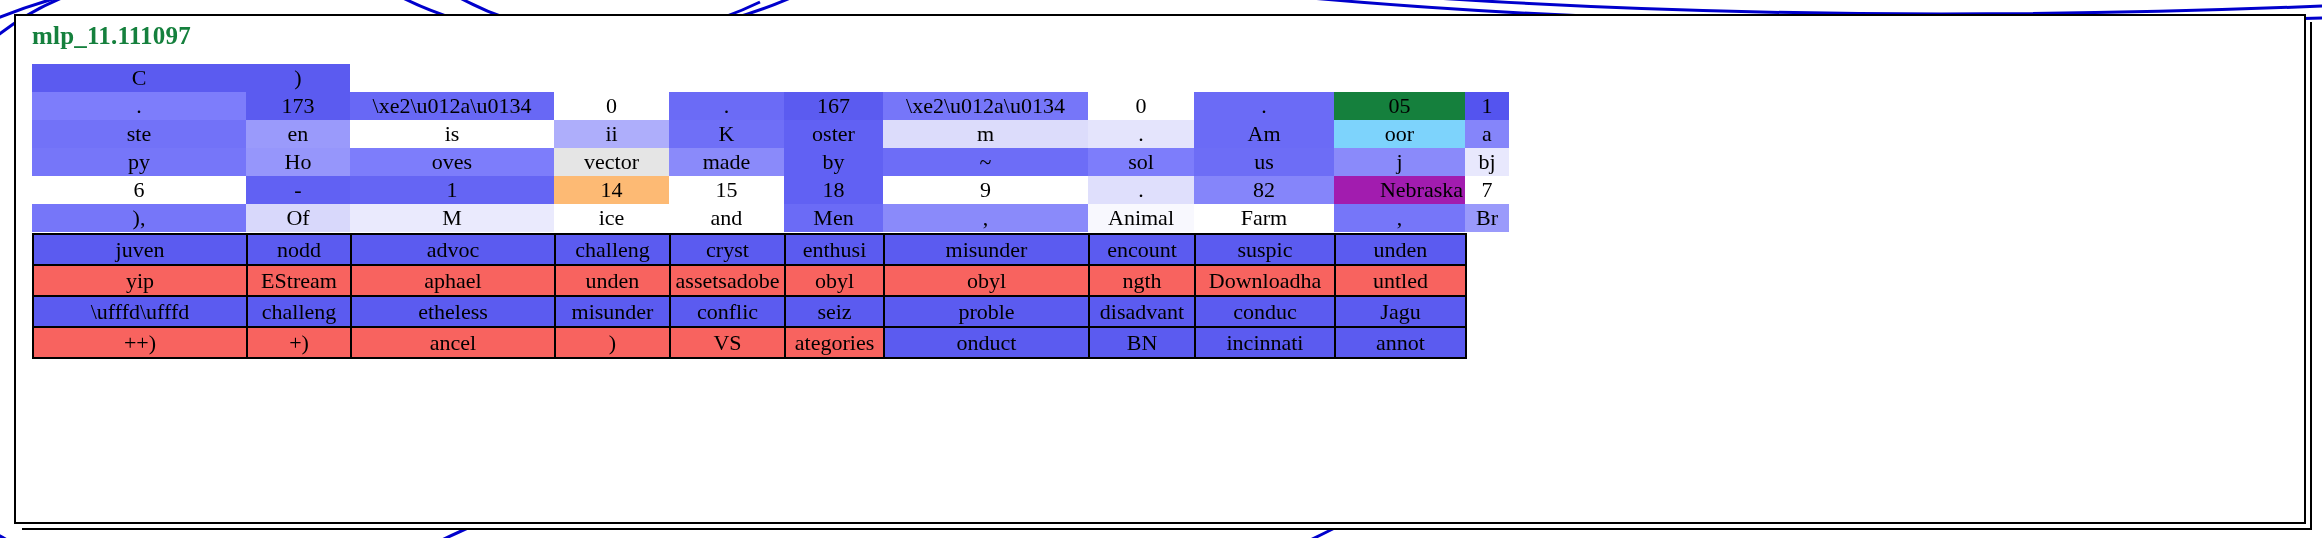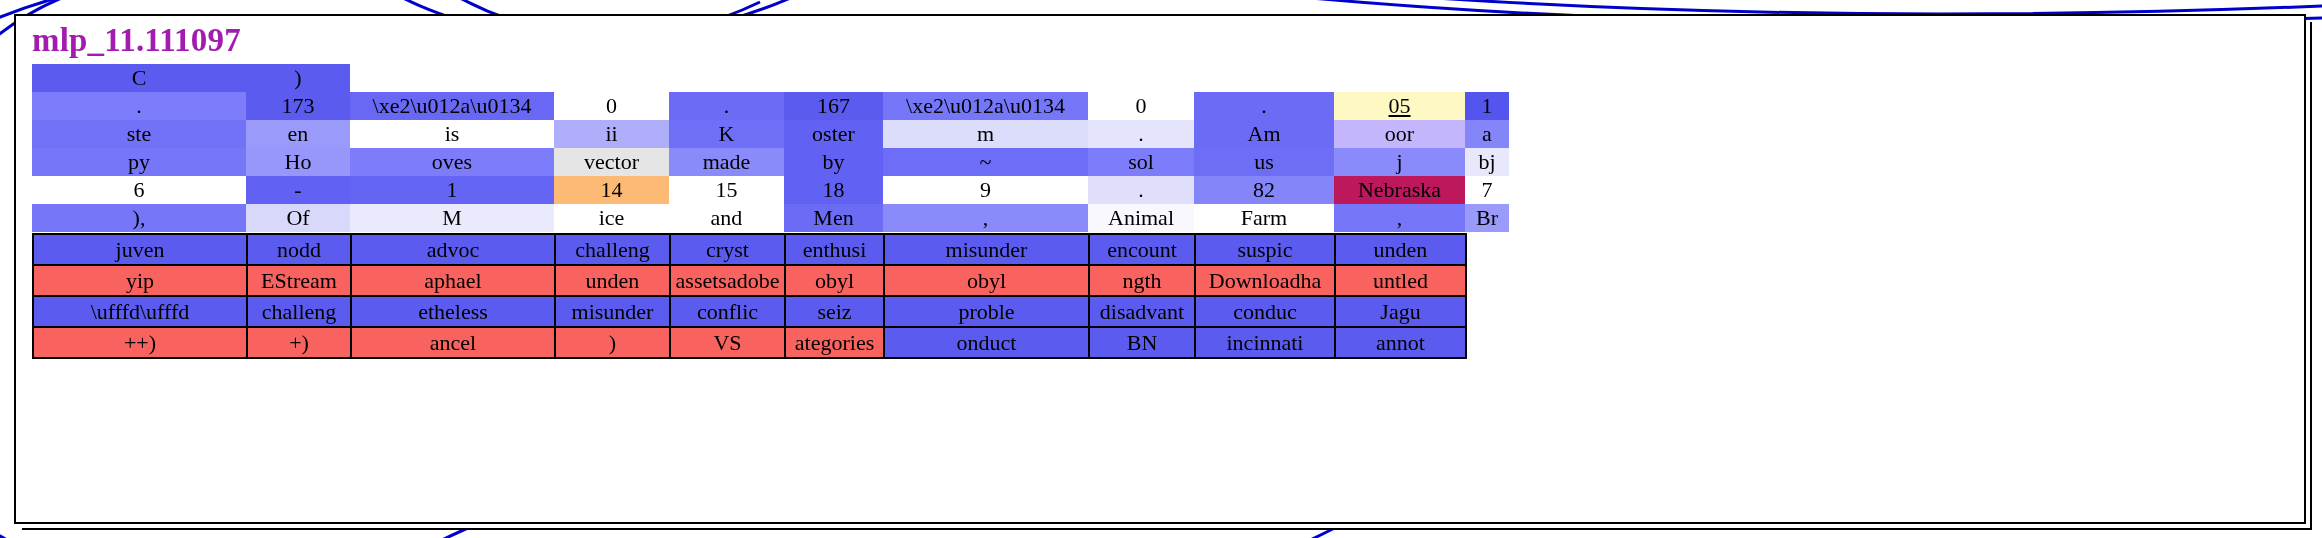--- a/index.html
+++ b/index.html
@@ -15,21 +15,21 @@
     position:absolute;left:14px;top:14px;width:2292px;height:510px;
     background:#ffffff;
     border:2px solid #000;
     box-shadow:5px 5px 0 -1px #ffffff, 7px 7px 0 -1px #000;
     box-sizing:border-box;
     overflow:hidden;
   }
 
   .panel-title{
     position:absolute;left:16px;top:6px;
-    font-weight:bold;font-size:33px;color:#a21caf;
+    font-weight:bold;font-size:25px;color:#15803d;
     letter-spacing:0.2px;white-space:nowrap;
   }
 
   .tables{position:absolute;left:16px;top:48px;}
 
   table.acts{border-collapse:collapse;table-layout:fixed;}
   table.acts td{
     height:28px;
     font-size:22px;
     color:#000;
@@ -117,35 +117,35 @@
             <tr>
               <td style="background: rgb(125, 125, 251);">.</td>
               <td style="background: rgb(91, 91, 240);">173</td>
               <td style="background: rgb(104, 104, 245);">\xe2\u012a\u0134</td>
               <td style="background: rgb(255, 255, 255);">0</td>
               <td style="background: rgb(107, 107, 246);">.</td>
               <td style="background: rgb(91, 91, 240);">167</td>
               <td style="background: rgb(118, 118, 249);">\xe2\u012a\u0134</td>
               <td style="background: rgb(255, 255, 255);">0</td>
               <td style="background: rgb(107, 107, 246);">.</td>
-              <td style="background: #fef9c3; text-decoration: underline;">05</td>
+              <td style="background: #15803d;">05</td>
               <td style="background: rgb(84, 84, 239);">1</td>
               <td style="background: rgb(255, 255, 255);"></td>
             </tr>
             <tr>
               <td style="background: rgb(114, 114, 248);">ste</td>
               <td style="background: rgb(154, 154, 251);">en</td>
               <td style="background: rgb(255, 255, 255);">is</td>
               <td style="background: rgb(174, 174, 251);">ii</td>
               <td style="background: rgb(111, 111, 247);">K</td>
               <td style="background: rgb(97, 97, 243);">oster</td>
               <td style="background: rgb(220, 220, 251);">m</td>
               <td style="background: rgb(228, 228, 252);">.</td>
               <td style="background: rgb(107, 107, 246);">Am</td>
-              <td style="background: #c4b5fd;">oor</td>
+              <td style="background: #7dd3fc;">oor</td>
               <td style="background: rgb(133, 133, 250);">a</td>
               <td style="background: rgb(255, 255, 255);"></td>
             </tr>
             <tr>
               <td style="background: rgb(118, 118, 249);">py</td>
               <td style="background: rgb(150, 150, 251);">Ho</td>
               <td style="background: rgb(125, 125, 251); text-align: center;">oves</td>
               <td style="background: #e5e5e5;">vector</td>
               <td style="background: rgb(138, 138, 250);">made</td>
               <td style="background: rgb(97, 97, 243);">by</td>
@@ -159,21 +159,21 @@
             <tr>
               <td style="background: rgb(255, 255, 255);">6</td>
               <td style="background: rgb(97, 97, 243);">-</td>
               <td style="background: rgb(101, 101, 244);">1</td>
               <td style="background: #fdba74;">14</td>
               <td style="background: rgb(255, 255, 255);">15</td>
               <td style="background: rgb(97, 97, 243); margin-left: 17px;">18</td>
               <td style="background: rgb(255, 255, 255);">9</td>
               <td style="background: rgb(223, 223, 252);">.</td>
               <td style="background: rgb(133, 133, 250);">82</td>
-              <td style="background: #be185d;">Nebraska</td>
+              <td style="background: #a21caf; text-align: right;">Nebraska</td>
               <td style="background: rgb(255, 255, 255);">7</td>
               <td style="background: rgb(255, 255, 255);"></td>
             </tr>
             <tr>
               <td style="background: rgb(118, 118, 249);">),</td>
               <td style="background: rgb(216, 216, 251);">Of</td>
               <td style="background: rgb(234, 234, 253);">M</td>
               <td style="background: rgb(255, 255, 255);">ice</td>
               <td style="background: rgb(255, 255, 255);">and</td>
               <td style="background: rgb(107, 107, 246);">Men</td>

